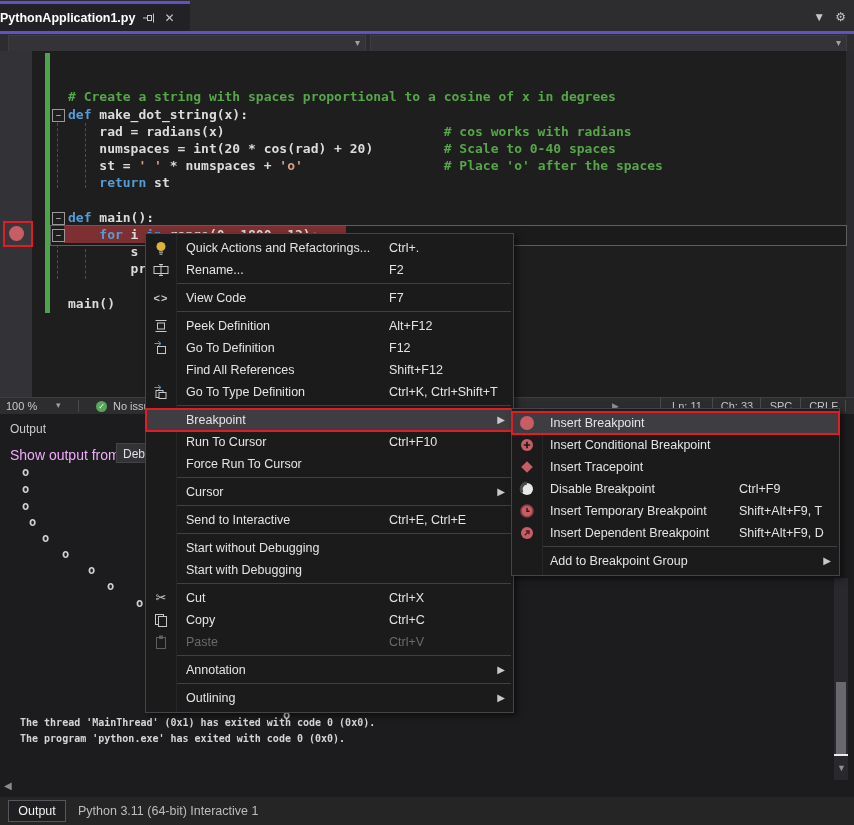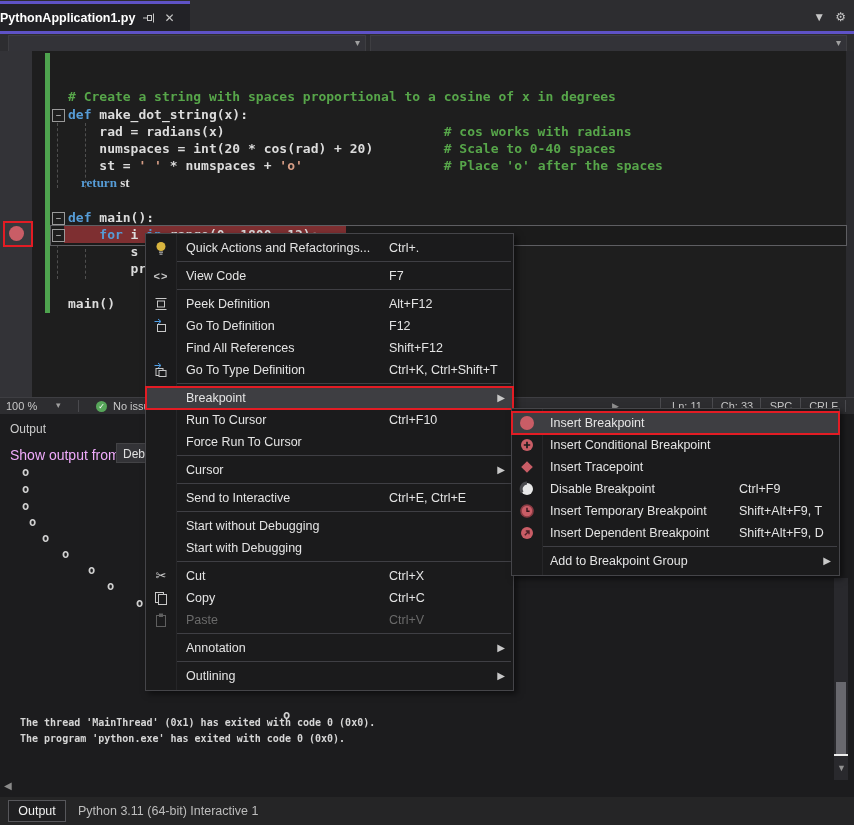--- a/index.html
+++ b/index.html
@@ -110,21 +110,21 @@
     <div class="abs guide" style="left:85px;top:72px;height:65px;"></div>
     <div class="abs guide" style="left:57px;top:178px;height:50px;"></div>
     <div class="abs guide" style="left:85px;top:198px;height:30px;"></div>
     <div id="code-layer" class="abs" style="left:0;top:0;width:854px;height:346px;">
         <div class="code-line" style="top: 37.4px;"><span class="tk-cm"># Create a string with spaces proportional to a cosine of x in degrees</span></div>
         <div class="fold" style="top: 57.6px;">−</div>
         <div class="code-line" style="top: 54.6px;"><span class="tk-kw">def</span><span class="tk-pl"> make_dot_string(x):</span></div>
         <div class="code-line" style="top: 71.8px;"><span class="tk-pl">    rad = radians(x)</span><span class="tk-pl">                            </span><span class="tk-cm"># cos works with radians</span></div>
         <div class="code-line" style="top: 89px;"><span class="tk-pl">    numspaces = int(20 * cos(rad) + 20)</span><span class="tk-pl">         </span><span class="tk-cm"># Scale to 0-40 spaces</span></div>
         <div class="code-line" style="top: 106.2px;"><span class="tk-pl">    st = </span><span class="tk-str">' '</span><span class="tk-pl"> * numspaces + </span><span class="tk-str">'o'</span><span class="tk-pl">                  </span><span class="tk-cm"># Place 'o' after the spaces</span></div>
-        <div class="code-line" style="top: 123.4px; font-family: Liberation Serif, serif;"><span class="tk-pl">    </span><span class="tk-kw">return</span><span class="tk-pl"> st</span></div>
+        <div class="code-line" style="top: 123.4px;"><span class="tk-pl">    </span><span class="tk-kw">return</span><span class="tk-pl"> st</span></div>
         <div class="fold" style="top: 160.8px;">−</div>
         <div class="code-line" style="top: 157.8px;"><span class="tk-kw">def</span><span class="tk-pl"> main():</span></div>
         <div id="bp-row-border" class="abs" style="top: 174px;"></div>
         <div id="bp-row-fill" class="abs" style="top: 175px;"></div>
         <div class="fold" style="top: 178px;">−</div>
         <div class="code-line" style="top: 175px;"><span class="tk-pl">    </span><span class="tk-kw">for</span><span class="tk-pl"> i </span><span class="tk-kw">in</span><span class="tk-pl"> range(0, 1800, 12):</span></div>
         <div class="code-line" style="top: 192.2px;"><span class="tk-pl">        s</span></div>
         <div class="code-line" style="top: 209.4px;"><span class="tk-pl">        pr</span></div>
         <div class="code-line" style="top: 243.8px;"><span class="tk-pl">main()</span></div>
       </div>
@@ -181,20 +181,32 @@
         <span class="micon">
           <svg width="16" height="16">
             <circle cx="8" cy="6.5" r="4.5" fill="#D9B53F"></circle>
             <rect x="6" y="11.5" width="4" height="1.4" fill="#9a9a9a"></rect>
             <rect x="6.5" y="13.5" width="3" height="1.4" fill="#9a9a9a"></rect>
           </svg>
         </span>
         <span class="mlabel">Quick Actions and Refactorings...</span>
         <span class="mshort">Ctrl+.</span>
       </div>
+      <div class="menu-item">
+        <span class="micon">
+          <svg width="16" height="16">
+            <rect x="1" y="4.5" width="14" height="7" fill="none" stroke="#C8C8C8"></rect>
+            <line x1="8" y1="2.5" x2="8" y2="13.5" stroke="#C8C8C8"></line>
+            <line x1="6" y1="2.5" x2="10" y2="2.5" stroke="#C8C8C8"></line>
+            <line x1="6" y1="13.5" x2="10" y2="13.5" stroke="#C8C8C8"></line>
+          </svg>
+        </span>
+        <span class="mlabel">Rename...</span>
+        <span class="mshort">F2</span>
+      </div>
       <div class="menu-sep"></div>
       <div class="menu-item">
         <span class="micon">
           <span style="color:#C8C8C8;font-weight:bold;font-size:11px;letter-spacing:1px;">&lt;&gt;</span>
         </span>
         <span class="mlabel">View Code</span>
         <span class="mshort">F7</span>
       </div>
       <div class="menu-sep"></div>
       <div class="menu-item">

